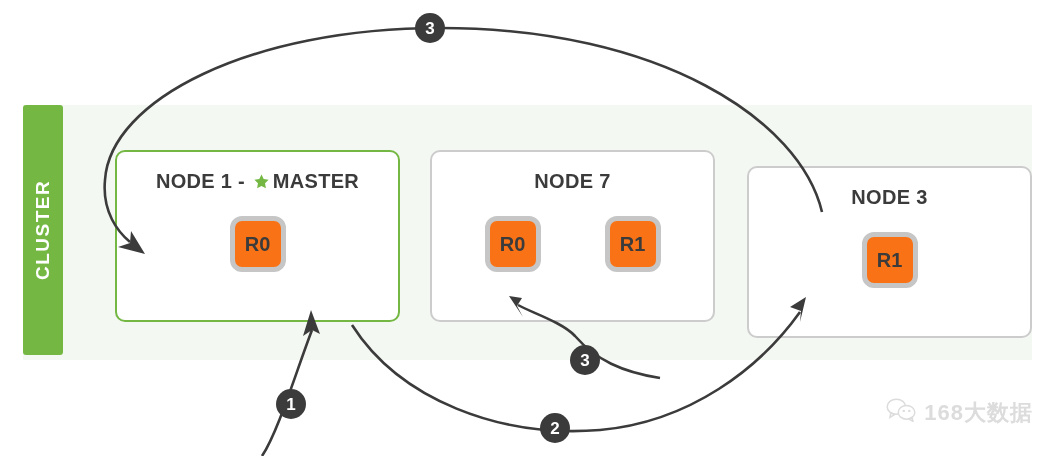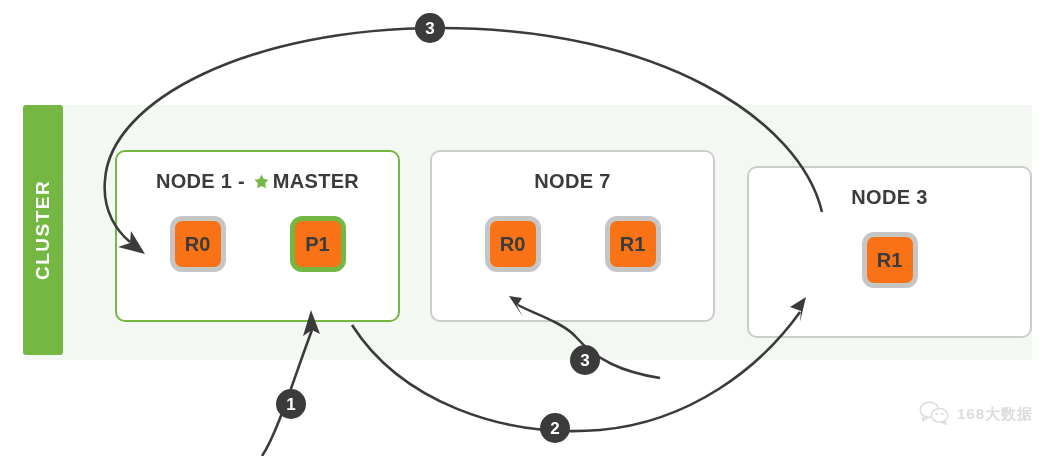--- a/index.html
+++ b/index.html
@@ -64,21 +64,21 @@
   .badge-circle{fill:#3b3b3b;}
   .badge-text{
     fill:#ffffff;font-family:"Liberation Sans",sans-serif;
     font-size:17px;font-weight:bold;text-anchor:middle;
   }
 
   
   .watermark{
     position:absolute;right:14px;bottom:28px;
     display:flex;align-items:center;gap:8px;
-    color:#d9d9d9;font-size:15px;font-weight:bold;letter-spacing:1px;
+    color:#d9d9d9;font-size:22px;font-weight:bold;letter-spacing:1px;
     user-select:none;
     justify-content:space-between;
   }
   .wm-text{color:#dcdcdc;}
 </style>
 </head>
 <body>
 
 <div id="stage">
 
@@ -90,21 +90,20 @@
     <div class="node-title">
       <span>NODE 1 - </span>
       <span class="star-icon">
         <svg width="17" height="17" viewBox="0 0 24 24">
             <polygon fill="#74b843" points="12,2 15.1,8.6 22,9.6 17,14.6 18.2,21.6 12,18.2 5.8,21.6 7,14.6 2,9.6 8.9,8.6"></polygon>
           </svg>
       </span><span>MASTER</span>
     </div>
     <div class="shards">
       <div class="shard">R0</div>
-      <div class="shard primary">P1</div>
     </div>
   </div>
 
   <div class="node" id="node2">
     <div class="node-title">NODE 7</div>
     <div class="shards">
       <div class="shard">R0</div>
       <div class="shard">R1</div>
     </div>
   </div>

